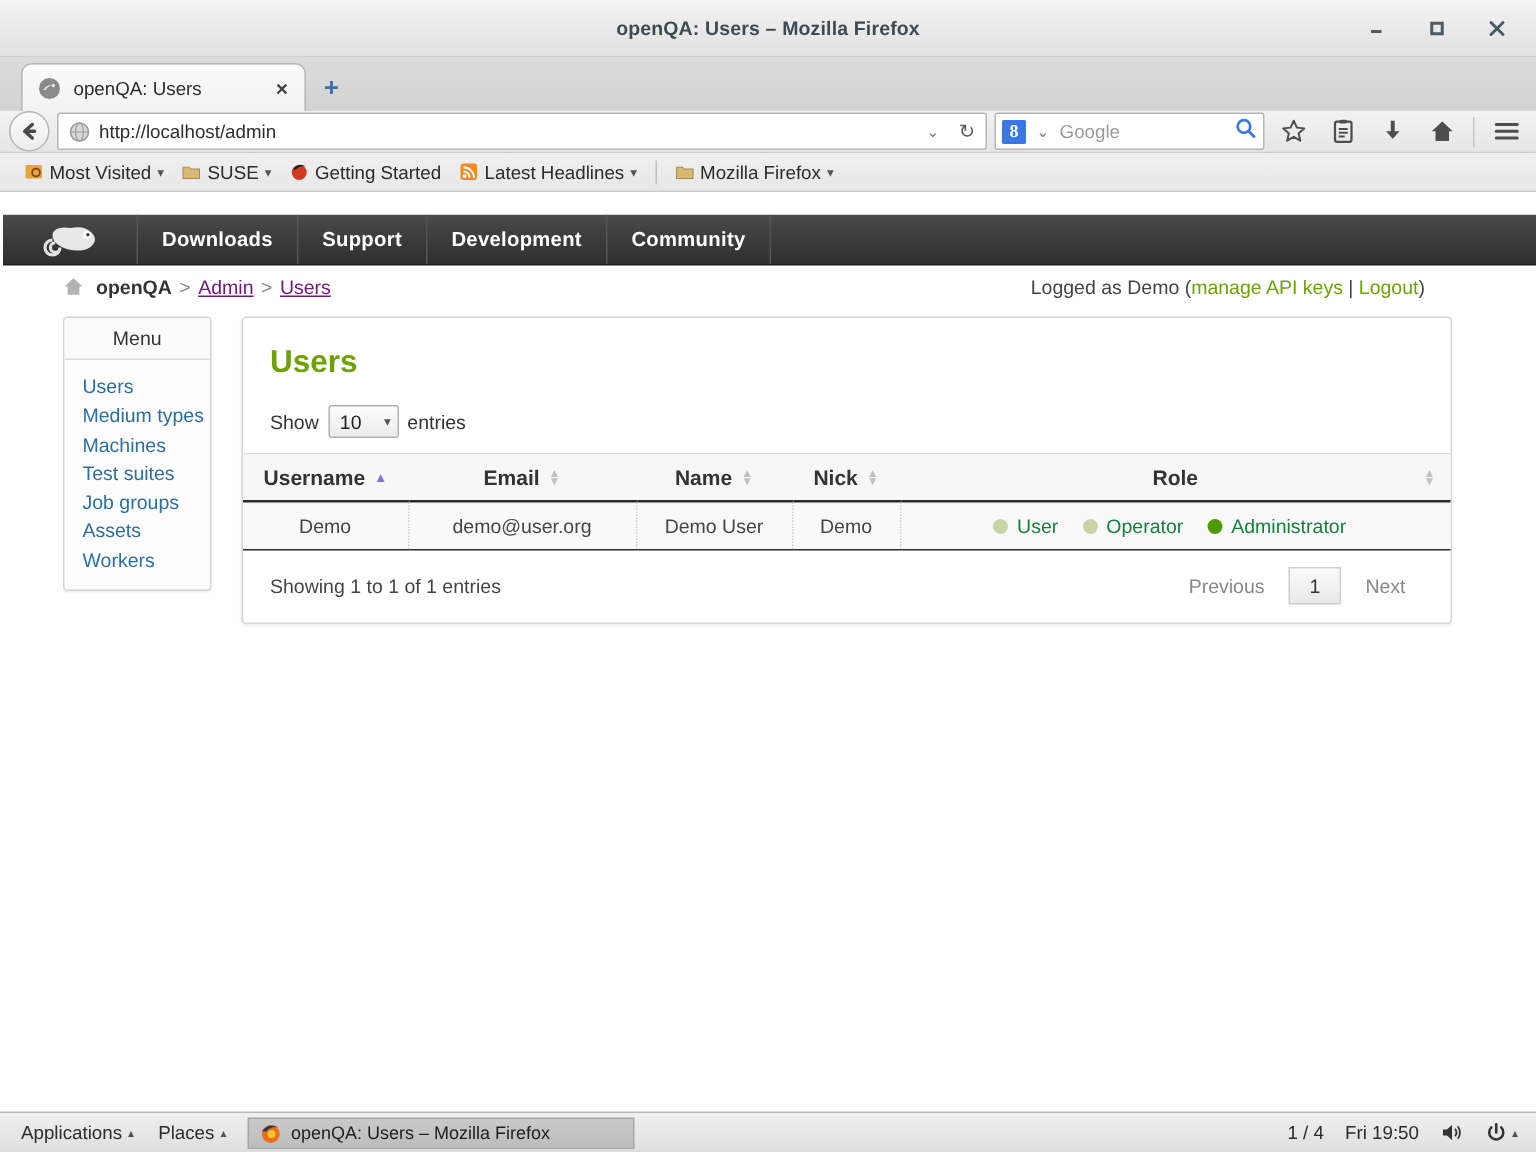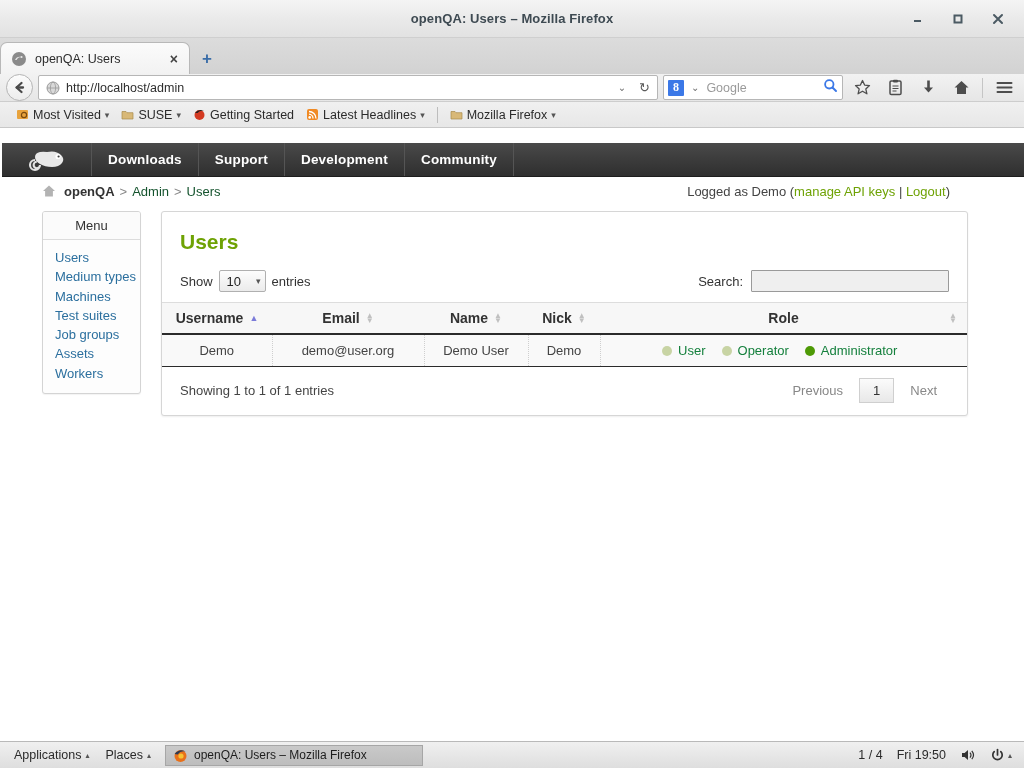--- a/index.html
+++ b/index.html
@@ -29,20 +29,21 @@
     width: 40px; height: 38px; display: flex; align-items: center; justify-content: center;
     color: #4b5a63;
   }
   .winbtn svg { display: block; }
 
   
   .tabstrip {
     height: 36px;
     background: linear-gradient(to bottom,#dcdcdc,#d2d2d2);
     display: flex; align-items: flex-end;
+    padding-left: 14px;
     position: relative;
   }
   .tab {
     height: 32px;
     min-width: 190px;
     background: linear-gradient(to bottom,#fbfbfb,#f2f2f2);
     border: 1px solid #b8b8b8;
     border-bottom: none;
     border-radius: 7px 7px 0 0;
     display: flex; align-items: center;
@@ -164,21 +165,21 @@
     height: 28px;
     display: flex; align-items: center;
     padding: 0 18px 0 40px;
     font-size: 13px; color: #555;
     position: relative;
   }
   .home-icon { position: absolute; left: 40px; top: 7px; width: 14px; height: 14px; }
   .crumbs { margin-left: 22px; display: flex; align-items: center; gap: 5px; }
   .crumb-root { font-weight: bold; color: #333; }
   .crumb-sep { color: #888; }
-  .crumb { color: #14532d; }
+  .crumb { color: #701a75; text-decoration: underline; }
   .logged {
     margin-left: auto; font-size: 13px; color: #444;
     padding-right: 58px;
   }
   .green-link { color: #6ea204; }
 
   .content-wrap {
     display: flex;
     padding: 6px 58px 0 40px;
     gap: 20px;
@@ -526,24 +527,20 @@
       <div class="panel-title">Users</div>
 
       <div class="table-controls">
         <div class="show-entries">
           <span>Show</span>
           <span class="length-select">
             <span>10</span>
             <span class="length-chev">▾</span>
           </span>
           <span>entries</span>
-        </div>
-        <div class="search-group">
-          <span class="search-label">Search:</span>
-          <input class="search-input" type="text" value="" placeholder="" style="">
         </div>
       </div>
 
       <table class="dt">
         <thead>
           <tr>
             <th style="width:110px">
               <span class="th-inner">
                 <span>Username</span>
                 <span class="sort-asc">▲</span>

